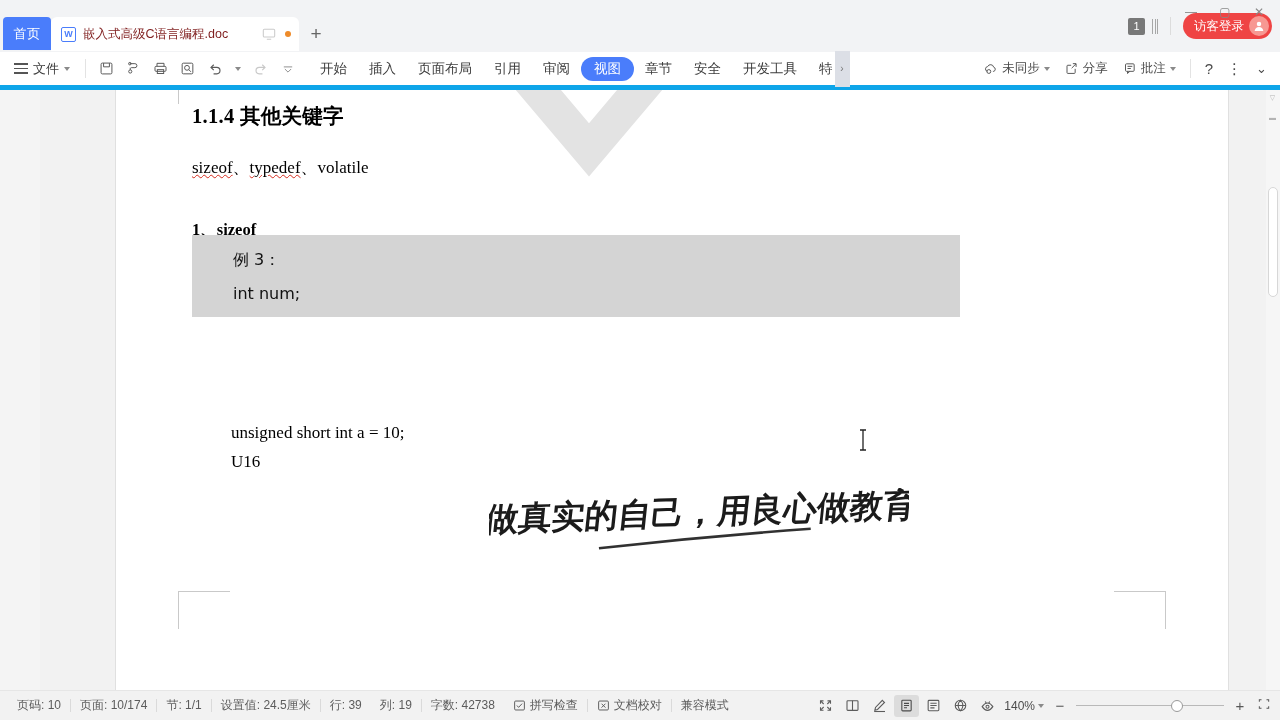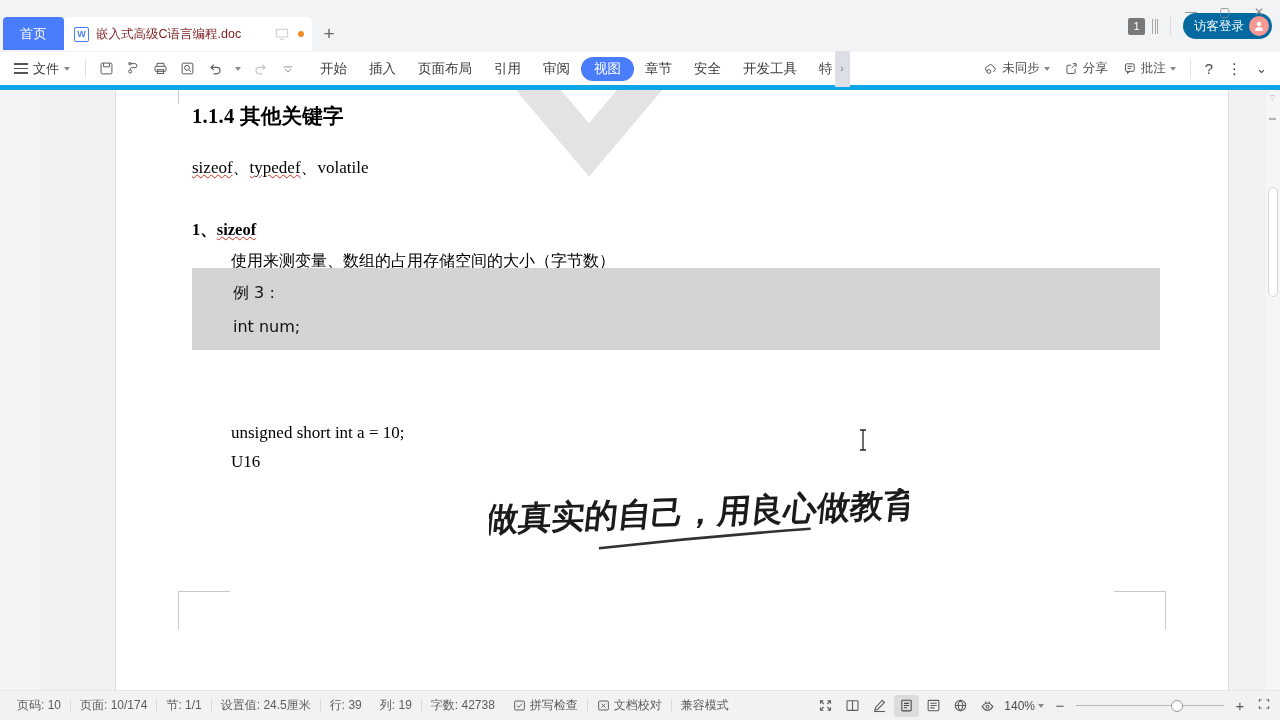--- a/index.html
+++ b/index.html
@@ -11,21 +11,21 @@
     -webkit-font-smoothing: antialiased;
   }
   .app { width: 1280px; height: 720px; position: relative; display: flex; flex-direction: column; background:#f4f4f4; }
 
   
   .tabbar {
     height: 52px; background: #f2f3f5; position: relative;
     display: flex; align-items: flex-end; flex: 0 0 52px;
   }
   .home-tab {
-    width: 61px; height: 33px; margin-left: 3px; margin-bottom: 2px;
+    width: 48px; height: 33px; margin-left: 3px; margin-bottom: 2px;
     background: #4a7dfb; color: #fff; border-radius: 4px 4px 0 0;
     display: flex; align-items: center; justify-content: center;
     font-size: 13px; letter-spacing: .5px;
   }
   .doc-tab {
     height: 34px; margin-bottom: 1px; background: #fff;
     border-radius: 6px 6px 0 0; display: flex; align-items: center;
     padding: 0 8px 0 10px; gap: 7px; min-width: 248px; position: relative;
   }
   .doc-tab .wicon {
@@ -42,21 +42,21 @@
   .wincontrols { position: absolute; right: 4px; top: 0; display:flex; align-items:center; height: 24px; gap: 0; }
   .wincontrols div { width: 34px; height: 24px; display:flex; align-items:center;justify-content:center; color:#888; font-size: 12px; }
   .badge-one {
     width: 17px; height: 17px; background:#787878; color:#fff; font-size: 11px;
     display:flex;align-items:center;justify-content:center; border-radius:2px;
   }
   .badge-lines { width:6px; height: 15px; display:flex; gap:1.5px; margin-left:1px;}
   .badge-lines i { width:1.5px; height:15px; background:#a7a7a7; display:block;}
   .tab-sep { width:1px; height:18px; background:#dcdcdc; margin: 0 6px; }
   .guest-login {
-    height: 26px; border-radius: 13px; background:#0369a1; color:#fff;
+    height: 26px; border-radius: 13px; background:#ef4444; color:#fff;
     display:flex; align-items:center; gap:5px; padding: 0 3px 0 11px; font-size: 12.5px; white-space:nowrap;
   }
   .guest-login .av { width:20px;height:20px;border-radius:50%;background:#f79892; display:flex;align-items:center;justify-content:center; }
 
   
   .ribbon {
     height: 38px; flex: 0 0 38px; background: #fff; display: flex; align-items: center;
     padding: 0 6px; gap: 0; position: relative; border-bottom: 5px solid #0ea5e9;
   }
   .file-btn { display:flex; align-items:center; gap:5px; padding: 0 8px; height: 26px; color:#3d3d3d; font-size: 13px; }
@@ -321,21 +321,21 @@
         <div class="pline" style="margin-top:26px">
           <span class="sq">sizeof</span><span>、</span><span class="sq">typedef</span><span>、</span><span>volatile</span>
         </div>
 
         <div style="margin-top:40px">
           <span class="bolditem">1、</span><span class="bolditem sq">sizeof</span>
         </div>
         <div class="cn" style="margin-top:10px; padding-left:39px">使用来测变量、数组的占用存储空间的大小（字节数）</div>
       </div>
 
-      <div class="codeblock" style="position:absolute; left:76px; top:178px; width:968px;">
+      <div class="codeblock" style="position:absolute; left:76px; top:145px; width:768px;">
         <div class="codeline">例 3：</div>
         <div class="codeline">int num;</div>
       </div>
 
       <div class="pline" style="position:absolute; left:115px; top:333px;">unsigned short    int    a = 10;</div>
       <div class="pline" style="position:absolute; left:115px; top:362px;">U16</div>
 
       <div class="calli">
         <svg viewBox="0 0 430 70" width="420" height="68" aria-hidden="true">
           <text x="0" y="44" font-family="'DejaVu Sans', sans-serif" font-size="34" font-weight="bold" fill="#1b1b1b" transform="skewX(-8) rotate(-2 0 40)">做真实的自己，用良心做教育</text>

